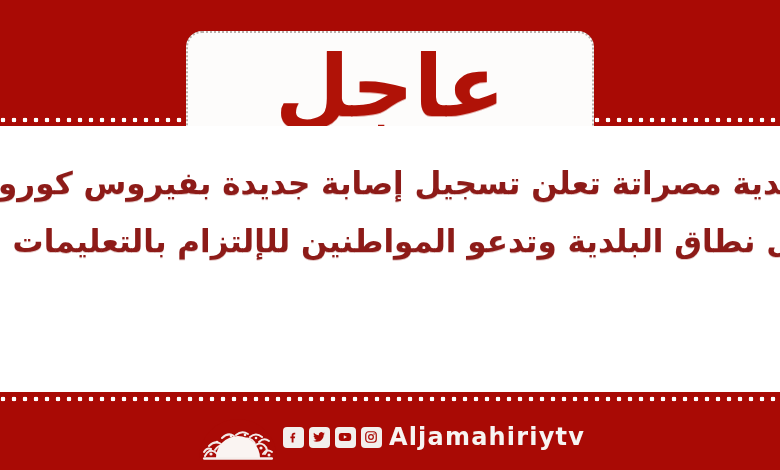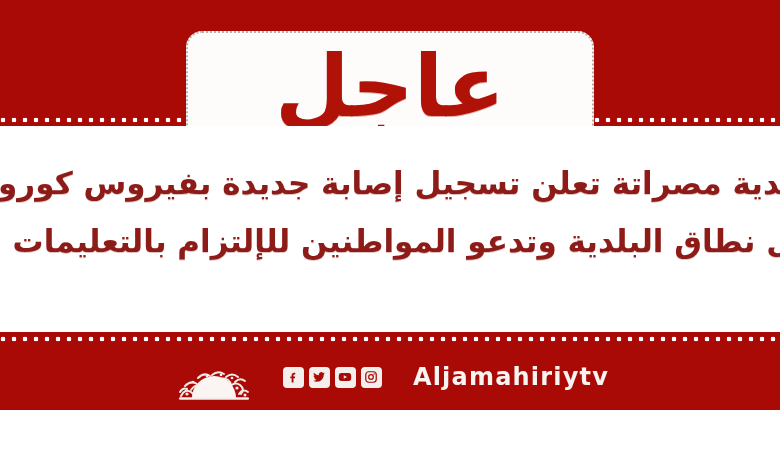--- a/index.html
+++ b/index.html
@@ -8,21 +8,21 @@
     padding: 0;
     background: #ffffff;
   }
   body {
     font-family: "DejaVu Sans", "Liberation Sans", sans-serif;
   }
 
   #card {
     position: relative;
     width: 780px;
-    height: 410px;
+    height: 470px;
     overflow: hidden;
     background: #eab308;
   }
 
   
   .header-band {
     position: absolute;
     left: 0;
     top: 0;
     width: 780px;
@@ -122,21 +122,21 @@
   }
   .footer-inner {
     position: absolute;
     left: 0;
     top: 12px;
     width: 780px;
     height: 66px;
     display: flex;
     align-items: center;
     justify-content: center;
-    gap: 26px;
+    gap: 2px;
   }
 
   .brand-logo {
     width: 86px;
     height: 46px;
     display: block;
     flex: 0 0 auto;
   }
 
   .social-row {

